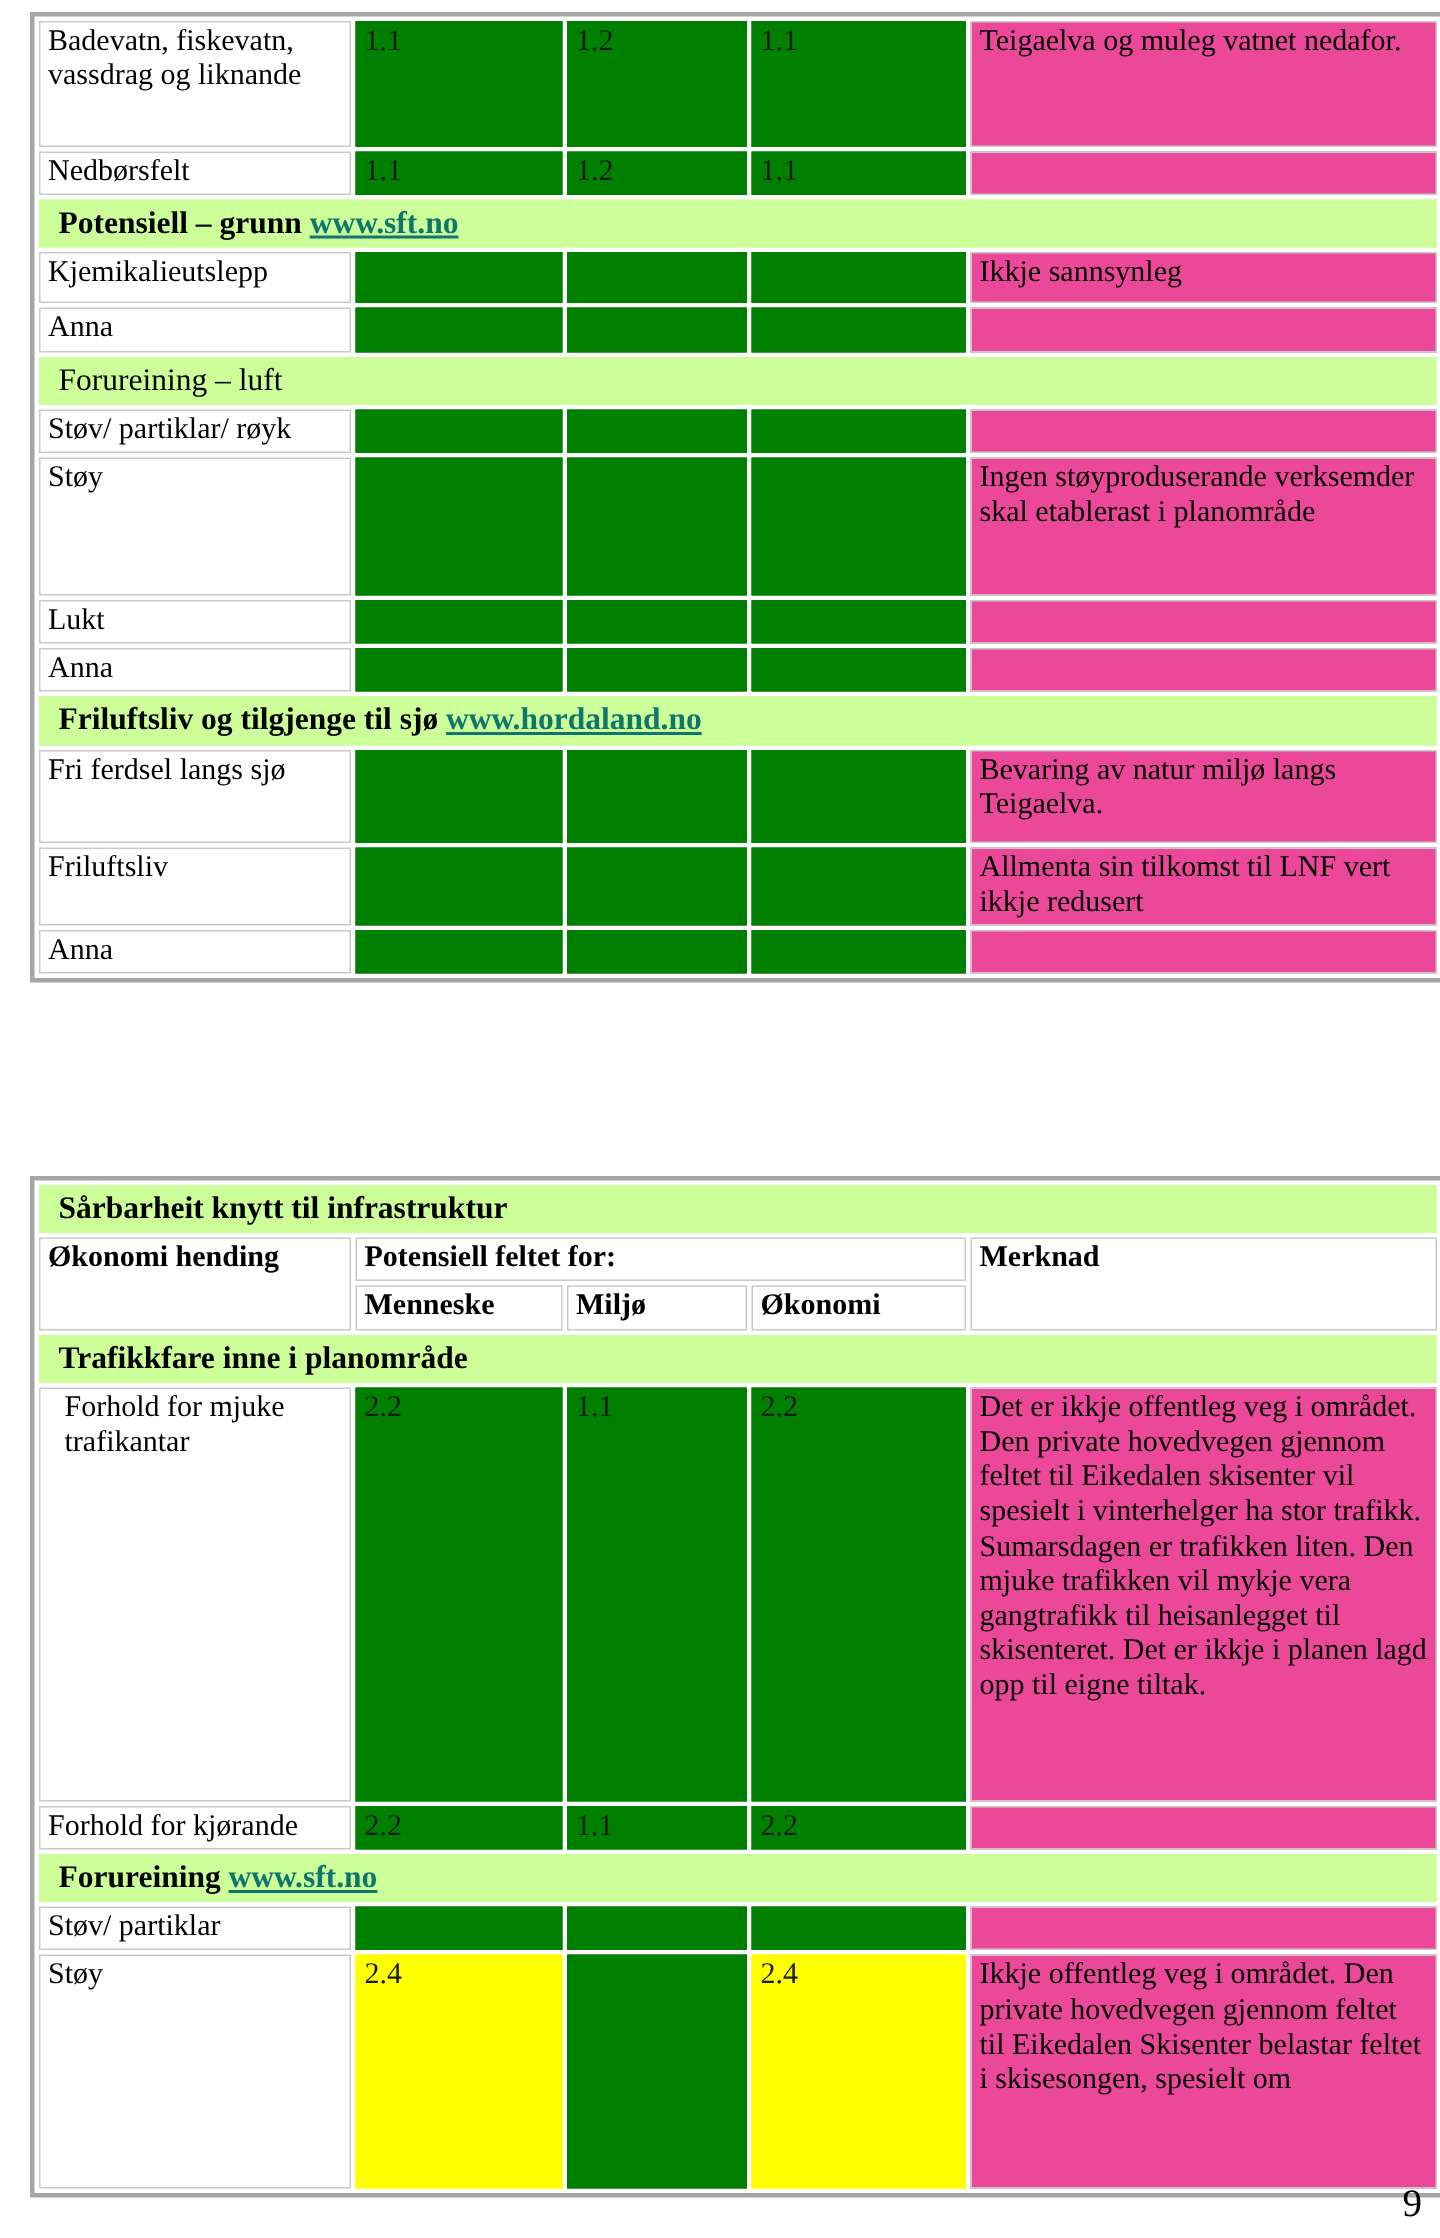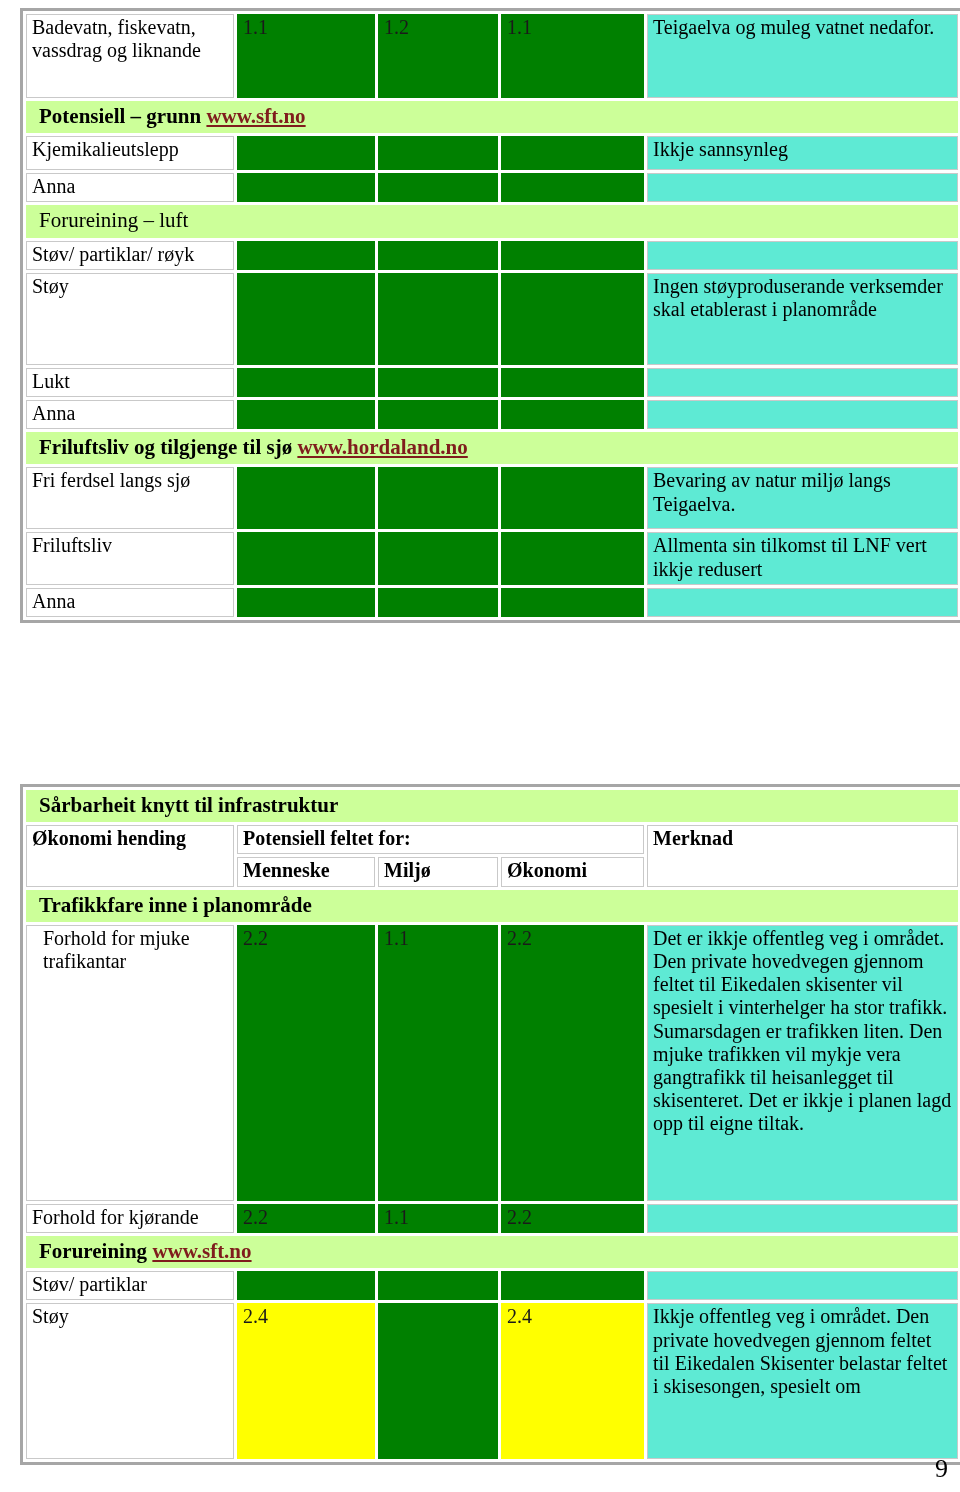--- a/index.html
+++ b/index.html
@@ -56,27 +56,27 @@
   
   td.band {
     background: #ccff99;
     border: 1px solid #ccff99;
     font-size: 21px;
     padding: 2px 5px 3px 12px;
     line-height: 1.2;
   }
   td.band.bold { font-weight: bold; }
   td.band a {
-    color: #7f1d1d;
+    color: #0f766e;
   }
 
   
   td.green  { background: #008000; border: 1px solid #008000; color: #1a1a1a; }
   td.yellow { background: #ffff00; border: 1px solid #ffff00; color: #1a1a1a; }
-  td.blank  { background: #5eead4; }
+  td.blank  { background: #ec4899; }
 
   td.hdr { font-weight: bold; }
 
   .pagenum {
     position: absolute;
     right: 28px;
     bottom: 8px;
     font-size: 26px;
     font-family: "Liberation Serif", "DejaVu Serif", serif;
   }
@@ -98,20 +98,27 @@
           <col class="c-risk3">
           <col class="c-merknad">
       </colgroup>
       <tbody>
           <tr>
             <td style="height: 78px;">Badevatn, fiskevatn, vassdrag og liknande</td>
             <td class="green">1.1</td>
             <td class="green">1.2</td>
             <td class="green">1.1</td>
             <td class="blank">Teigaelva og muleg vatnet nedafor.</td>
+          </tr>
+          <tr>
+            <td>Nedbørsfelt</td>
+            <td class="green">1.1</td>
+            <td class="green">1.2</td>
+            <td class="green">1.1</td>
+            <td class="blank"></td>
           </tr>
           <tr>
             <td class="band bold" colspan="5"><span>Potensiell – grunn </span><a href="#">www.sft.no</a></td>
           </tr>
           <tr>
             <td style="height: 28px;">Kjemikalieutslepp</td>
             <td class="green"></td>
             <td class="green"></td>
             <td class="green"></td>
             <td class="blank">Ikkje sannsynleg</td>

